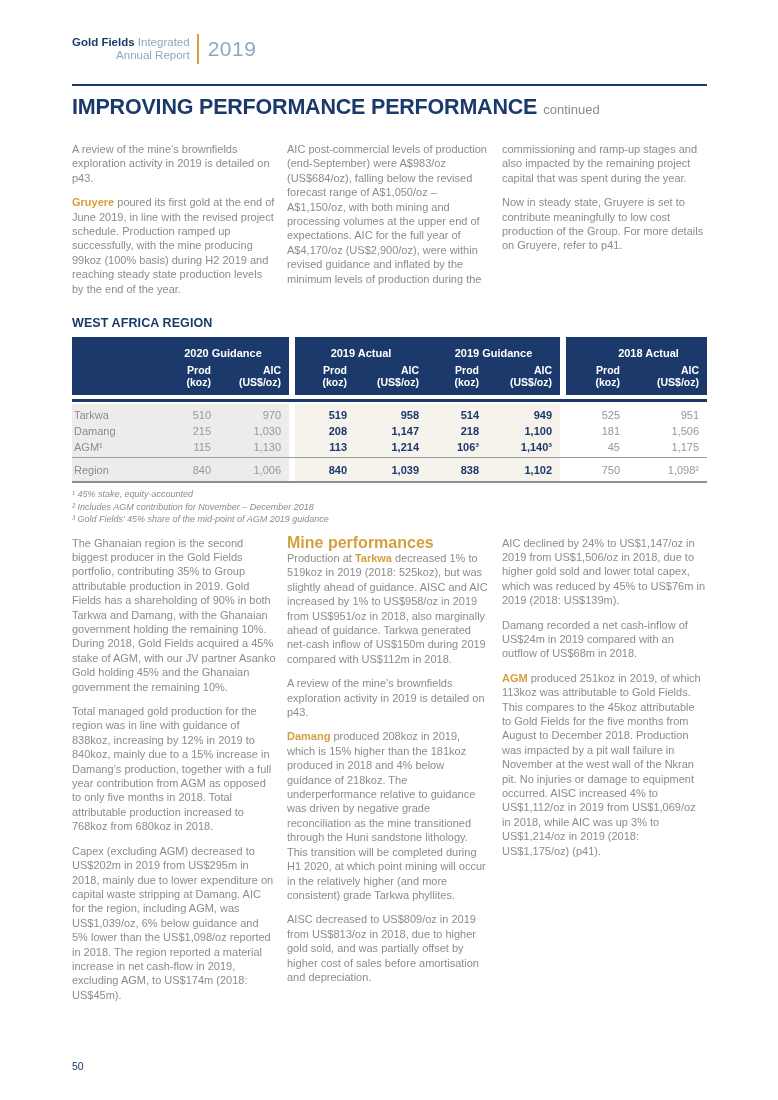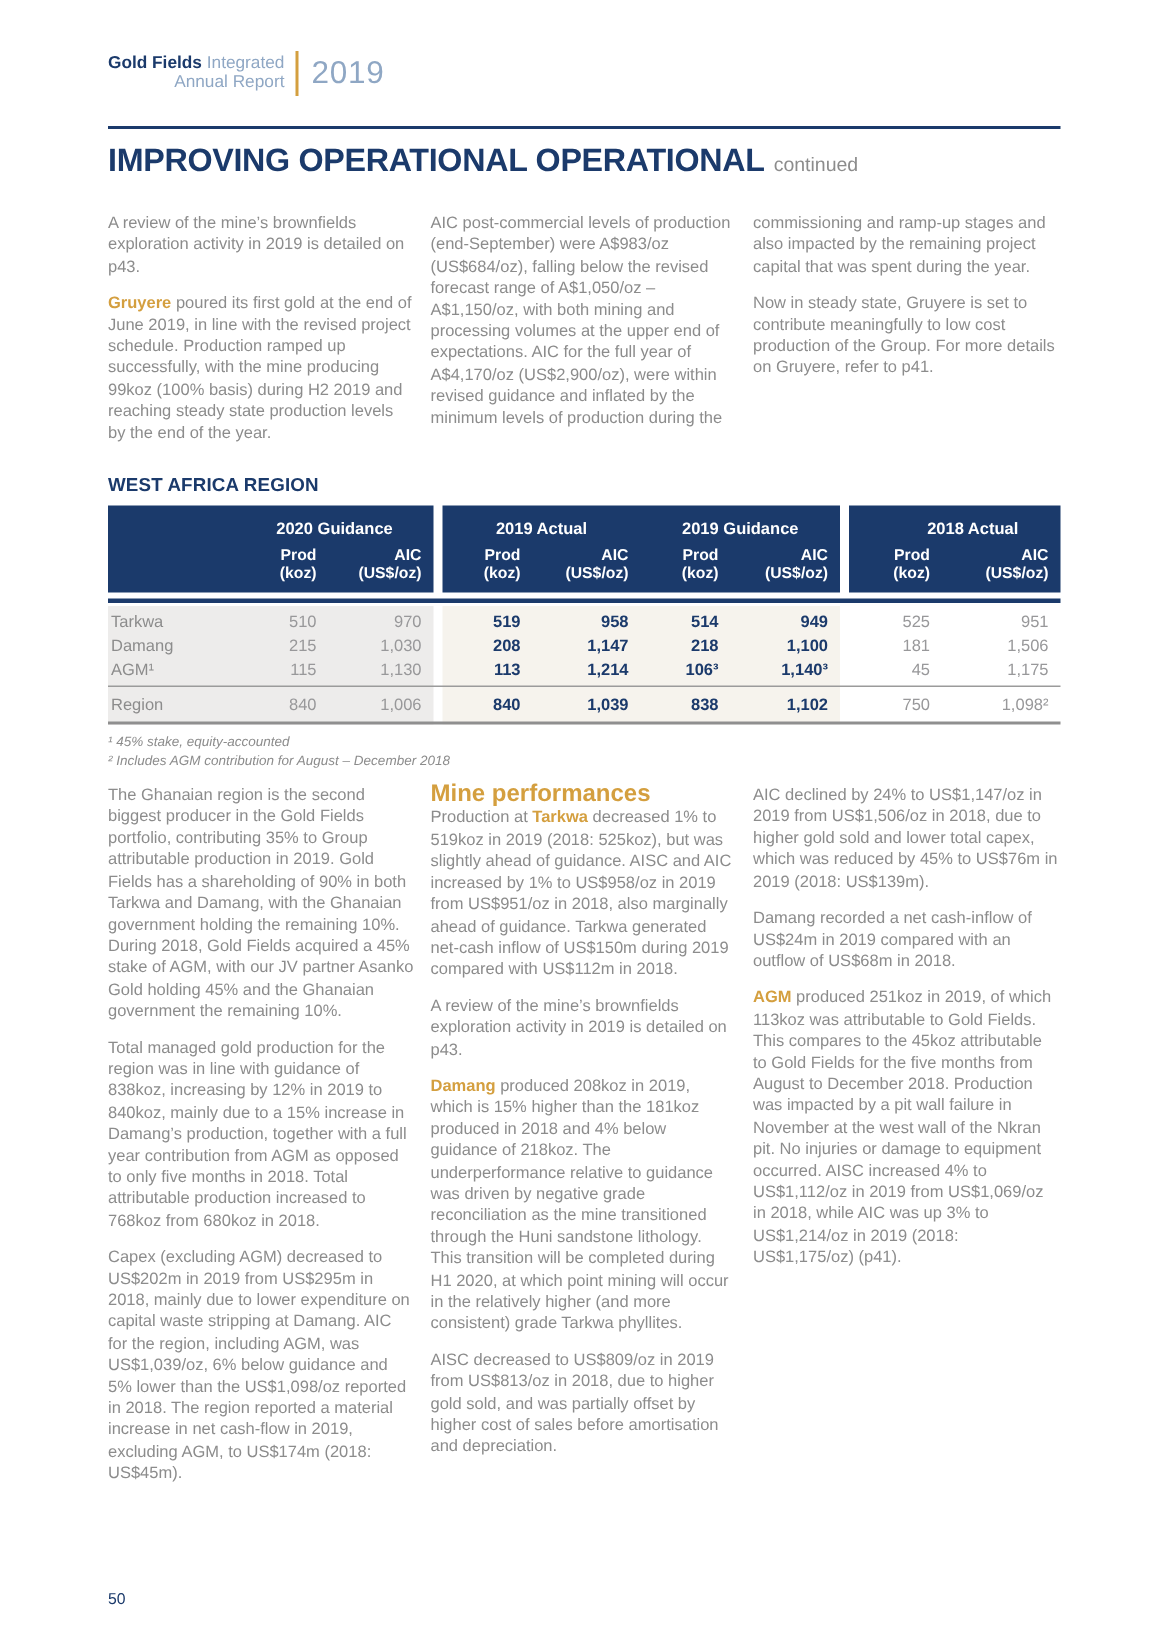--- a/index.html
+++ b/index.html
@@ -81,21 +81,21 @@
     <div class="logo-text">
       <div><span class="brand-bold">Gold Fields</span> <span class="brand-light">Integrated</span></div>
       <div class="brand-light">Annual Report</div>
     </div>
     <div class="logo-div"></div>
     <div class="logo-year">2019</div>
   </div>
 
   <div class="content">
     <div class="title-rule"></div>
-    <h1 class="page-title"><span>IMPROVING OPERATIONAL OPERATIONAL</span><span class="continued">continued</span></h1>
+    <h1 class="page-title"><span>IMPROVING PERFORMANCE PERFORMANCE</span><span class="continued">continued</span></h1>
 
     <div class="cols intro">
       <div class="col">
         <p>A review of the mine’s brownfields exploration activity in 2019 is detailed on p43.</p>
         <p><span class="hl">Gruyere</span><span> poured its first gold at the end of June 2019, in line with the revised project schedule. Production ramped up successfully, with the mine producing 99koz (100% basis) during H2 2019 and reaching steady state production levels by the end of the year.</span></p>
       </div>
       <div class="col">
         <p>AIC post-commercial levels of production (end-September) were A$983/oz (US$684/oz), falling below the revised forecast range of A$1,050/oz – A$1,150/oz, with both mining and processing volumes at the upper end of expectations. AIC for the full year of A$4,170/oz (US$2,900/oz), were within revised guidance and inflated by the minimum levels of production during the</p>
       </div>
       <div class="col">
@@ -227,21 +227,22 @@
           <div class="cell c-n7 t-gray">750</div>
           <div class="cell c-n8 t-gray">1,098²</div>
         </div>
 
         <div class="bsep"></div>
       </div>
     </div>
 
     <div class="footnotes">
       <p>¹ 45% stake, equity-accounted</p>
-      <p>² Includes AGM contribution for August – December 2018</p>
+      <p>² Includes AGM contribution for November – December 2018</p>
+      <p>³ Gold Fields’ 45% share of the mid-point of AGM 2019 guidance</p>
     </div>
 
     <div class="cols lower">
       <div class="col">
         <p>The Ghanaian region is the second biggest producer in the Gold Fields portfolio, contributing 35% to Group attributable production in 2019. Gold Fields has a shareholding of 90% in both Tarkwa and Damang, with the Ghanaian government holding the remaining 10%. During 2018, Gold Fields acquired a 45% stake of AGM, with our JV partner Asanko Gold holding 45% and the Ghanaian government the remaining 10%.</p>
         <p>Total managed gold production for the region was in line with guidance of 838koz, increasing by 12% in 2019 to 840koz, mainly due to a 15% increase in Damang’s production, together with a full year contribution from AGM as opposed to only five months in 2018. Total attributable production increased to 768koz from 680koz in 2018.</p>
         <p>Capex (excluding AGM) decreased to US$202m in 2019 from US$295m in 2018, mainly due to lower expenditure on capital waste stripping at Damang. AIC for the region, including AGM, was US$1,039/oz, 6% below guidance and 5% lower than the US$1,098/oz reported in 2018. The region reported a material increase in net cash-flow in 2019, excluding AGM, to US$174m (2018: US$45m).</p>
       </div>
       <div class="col">
         <h3 class="sub-heading">Mine performances</h3>

